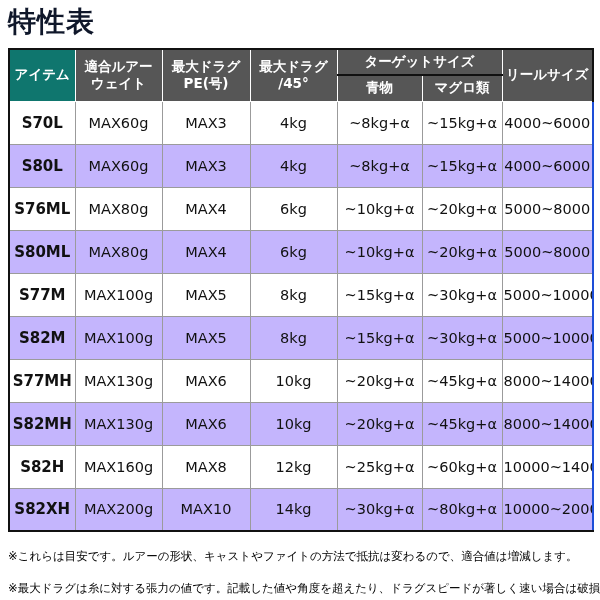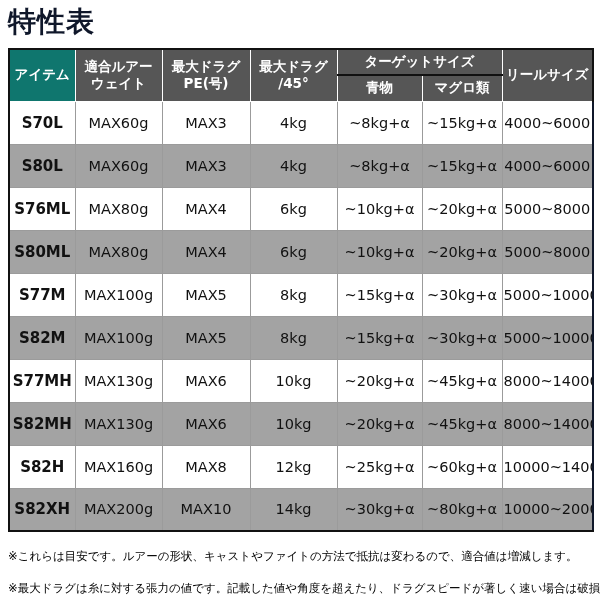--- a/index.html
+++ b/index.html
@@ -63,23 +63,23 @@
     height: 43px;
     padding: 0 1px;
     color: #111;
   }
   .spec-table tbody td:first-child {
     font-weight: bold;
     font-size: 15px;
     border-left: 2px solid #111;
     margin-top: 40px;
   }
-  .spec-table tbody td:last-child { border-right: 2px solid #0f172a; }
+  .spec-table tbody td:last-child { border-right: 2px solid #1d4ed8; }
   .spec-table tbody tr:last-child td { border-bottom: 2px solid #111; }
-  .spec-table tbody tr.alt td { background: #a3a3a3; }
+  .spec-table tbody tr.alt td { background: #c4b5fd; }
   .footnotes {
     margin-top: 11px;
     font-size: 11.5px;
     line-height: 1.4;
     color: #000;
     letter-spacing: 0;
   }
   .footnote-line { white-space: nowrap; margin-top: 16px; }
   .footnote-line.indent { padding-left: 12px; }
 </style>

